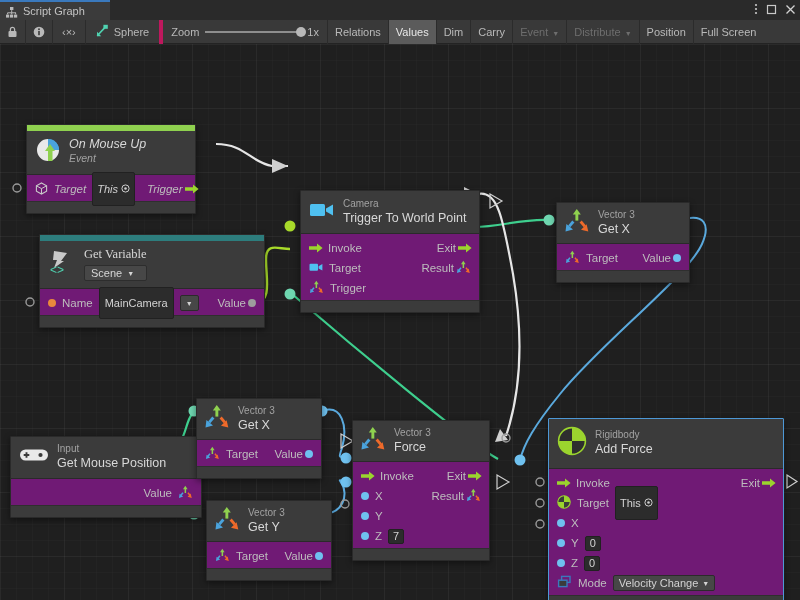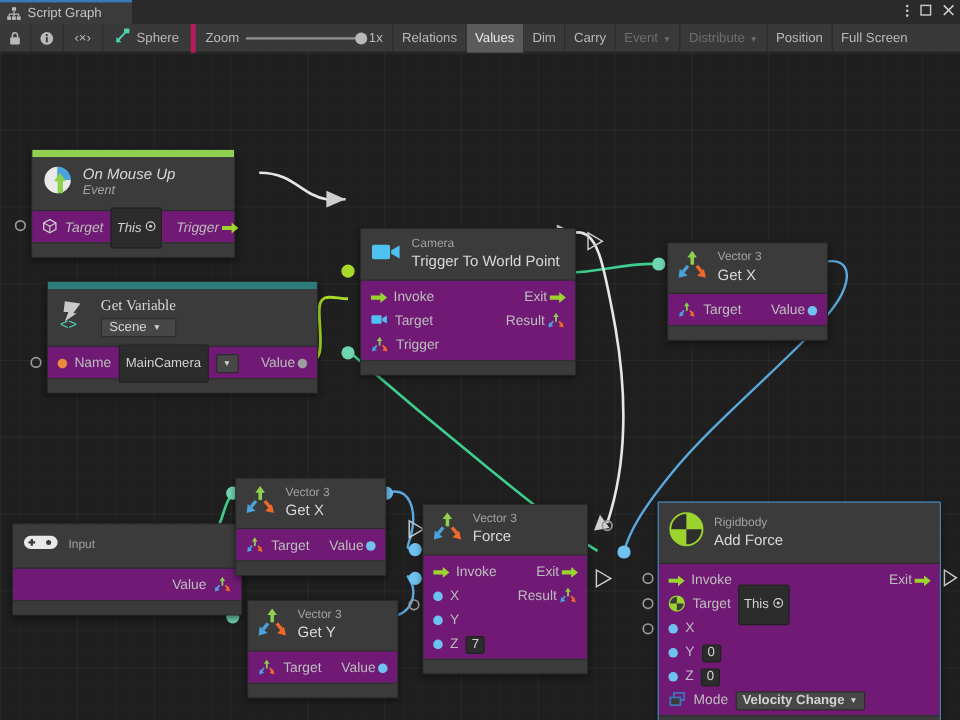--- a/index.html
+++ b/index.html
@@ -108,21 +108,21 @@
   
   .chip {
     background:#2c2c2c; border:1px solid #212121; border-radius:2px;
     font-size:11px; color:#d3d3d3; padding:16px 4px; height:15px;
     display:inline-flex; align-items:center; gap:3px;
   }
   .chip.num { min-width:16px; justify-content:center; padding:0 4px; }
   .chipbtn {
     background:#474747; border:1px solid #2b2b2b; border-radius:2px;
     font-size:11px; color:#d3d3d3; height:16px; padding:0 5px;
-    display:inline-flex; align-items:center; gap:4px;font-weight:bold;
+    display:inline-flex; align-items:center; gap:4px;
   }
   .chipbtn .dd { font-size:7px; }
   .scene-chip {
     background:#474747; border:1px solid #2d2d2d; border-radius:2px;
     font-size:11px; color:#d6d6d6; height:16px; padding:0 4px 0 6px;
     display:inline-flex; align-items:center; gap:5px;
   }
   .ddsplit {
     background:#474747; border:1px solid #2b2b2b; border-radius:2px;
     width:19px; height:16px; display:inline-flex; align-items:center; justify-content:center;
@@ -478,20 +478,21 @@
       <div class="head" style="padding:6px 8px 7px 8px;">
         <span>
           <svg width="30" height="18" viewBox="0 0 30 18">
             <rect x="1" y="3.5" width="28" height="11" rx="5.5" fill="#e9e9e9"></rect>
             <circle cx="21.5" cy="9" r="2.1" fill="#3a3a3a"></circle>
             <path d="M7.5,6.2 L7.5,11.8 M4.7,9 L10.3,9" stroke="#3a3a3a" stroke-width="1.9"></path>
           </svg>
         </span>
         <span class="headtext">
           <span class="kind">Input</span>
+          <span class="title">Get Mouse Position</span>
         </span>
       </div>
       <div class="body">
         <div class="port" style="justify-content:flex-end;padding-right:8px;">
           <span class="lbl">Value</span>
           <span>
             <svg width="15" height="14" viewBox="0 0 15 14">
               <path d="M7.3,0.8 L9.6,4.2 L5,4.2 Z" fill="#8fd14f"></path>
                 <rect x="6.6" y="3.6" width="1.5" height="4.4" fill="#8fd14f"></rect>
               <path d="M1,13 L1.6,8.8 L5.2,11.6 Z" fill="#4aa3dc"></path>

